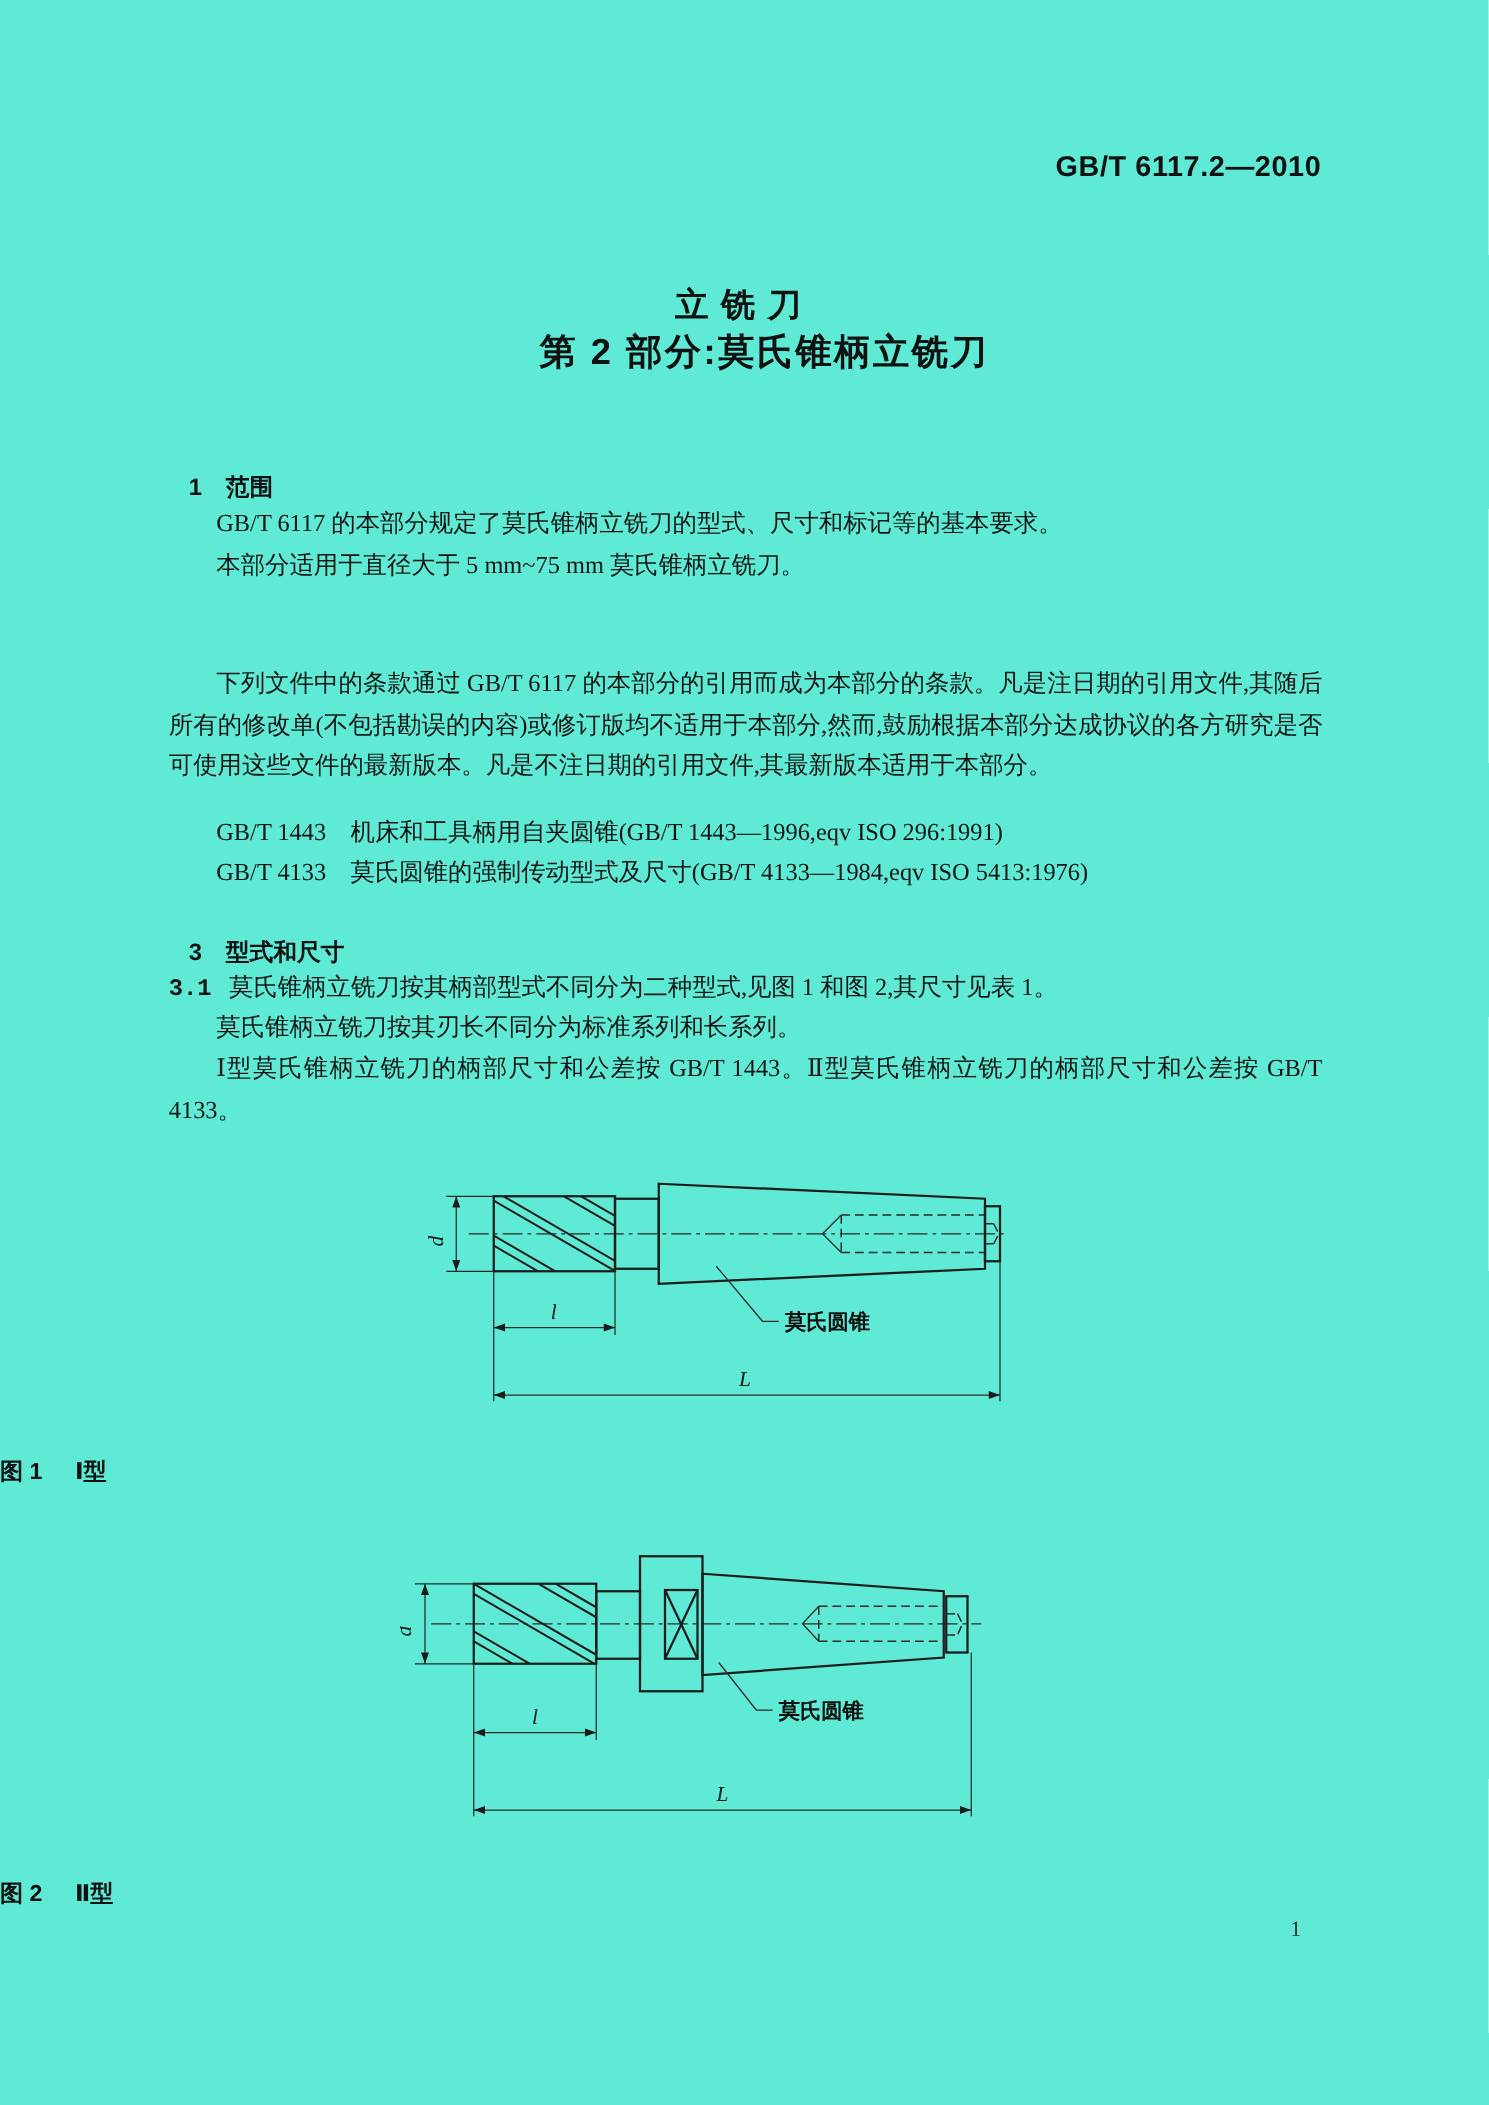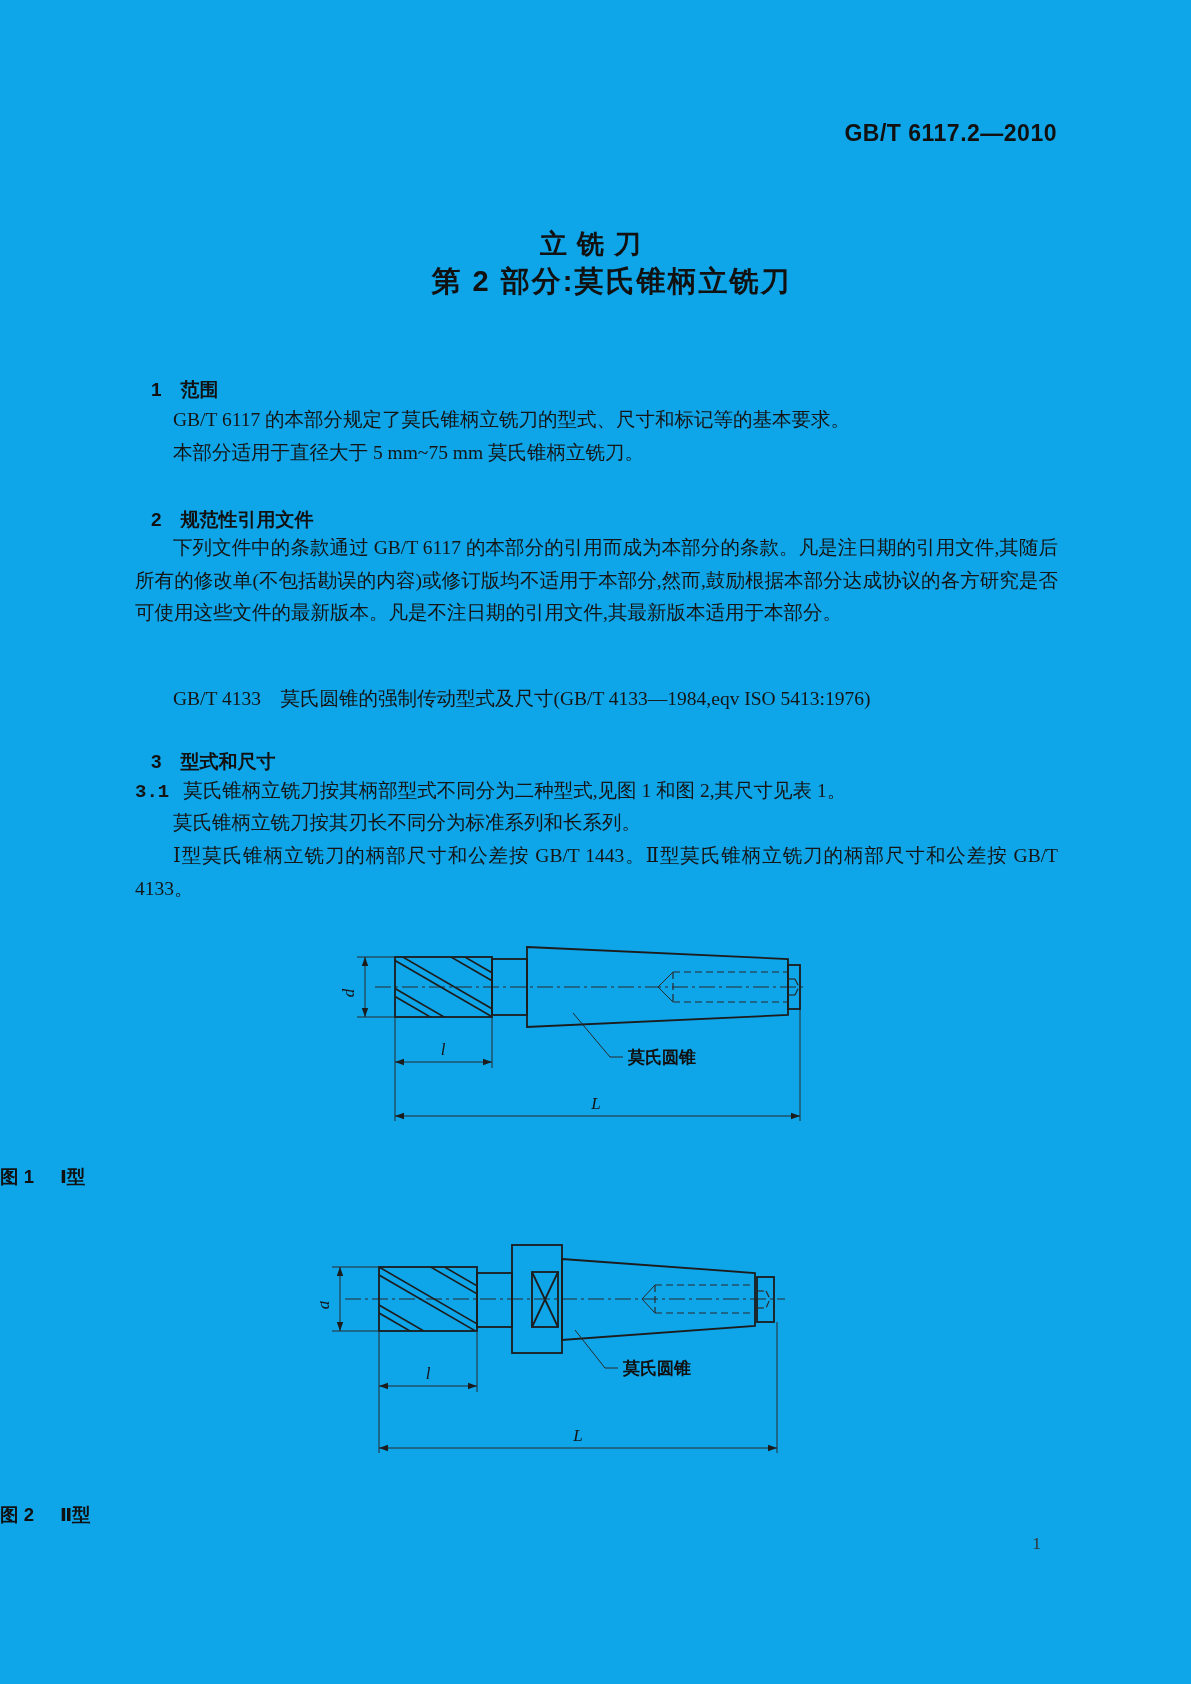--- a/index.html
+++ b/index.html
@@ -1,17 +1,17 @@
 <!DOCTYPE html>
 <html><head>
 <meta charset="utf-8">
 <style>
   html,body { margin:0; padding:0; background:#ffffff; }
   .page {
-    position:relative; width:1191px; height:1684px; background:#0ea5e9;
+    position:relative; width:1191px; height:1684px; background:#5eead4;
     font-family:"Liberation Serif","DejaVu Serif",serif; color:#151515;
     overflow:hidden;
   }
   .abs { position:absolute; }
   .doc-number {
     top:120px; right:134px; font-family:"Liberation Sans","DejaVu Sans",sans-serif;
     font-weight:700; font-size:23px; letter-spacing:0.5px; color:#111;
   }
   .title-line { left:0; right:0; text-align:center; font-family:"Liberation Sans","DejaVu Sans",sans-serif; font-weight:700; color:#111; margin:0; }
   .title-1 { top:226px; font-size:27px; letter-spacing:10px; }
@@ -54,22 +54,22 @@
 
   <div class="abs doc-number">GB/T 6117.2—2010</div>
 
   <h1 class="abs title-line title-1">立铣刀</h1>
   <h1 class="abs title-line title-2">第 2 部分:莫氏锥柄立铣刀</h1>
 
   <h2 class="abs sec-heading" style="top:361px">1　范围</h2>
   <p class="abs body-par indent" style="top:404px">GB/T 6117 的本部分规定了莫氏锥柄立铣刀的型式、尺寸和标记等的基本要求。</p>
   <p class="abs body-par indent" style="top:437px">本部分适用于直径大于 5 mm~75 mm 莫氏锥柄立铣刀。</p>
 
-  <h2 class="abs sec-heading" style="top:491px">2　规范性引用文件</h2>
   <p class="abs body-par indent" style="top:532px">下列文件中的条款通过 GB/T 6117 的本部分的引用而成为本部分的条款。凡是注日期的引用文件,其随后所有的修改单(不包括勘误的内容)或修订版均不适用于本部分,然而,鼓励根据本部分达成协议的各方研究是否可使用这些文件的最新版本。凡是不注日期的引用文件,其最新版本适用于本部分。</p>
+  <p class="abs body-par ref-line" style="top:651px">GB/T 1443　机床和工具柄用自夹圆锥(GB/T 1443—1996,eqv ISO 296:1991)</p>
   <p class="abs body-par ref-line" style="top:683px">GB/T 4133　莫氏圆锥的强制传动型式及尺寸(GB/T 4133—1984,eqv ISO 5413:1976)</p>
 
   <h2 class="abs sec-heading" style="top:733px">3　型式和尺寸</h2>
   <p class="abs body-par" style="top:775px"><span class="clause-num">3.1</span><span>莫氏锥柄立铣刀按其柄部型式不同分为二种型式,见图 1 和图 2,其尺寸见表 1。</span></p>
   <p class="abs body-par indent" style="top:807px">莫氏锥柄立铣刀按其刃长不同分为标准系列和长系列。</p>
   <p class="abs body-par indent" style="top:840px">Ⅰ型莫氏锥柄立铣刀的柄部尺寸和公差按 GB/T 1443。Ⅱ型莫氏锥柄立铣刀的柄部尺寸和公差按 GB/T 4133。</p>
 
   <svg class="abs" style="left:340px; top:935px;" width="470" height="195" viewBox="0 0 470 195">
     <defs>
       <clipPath id="clip-f1">

